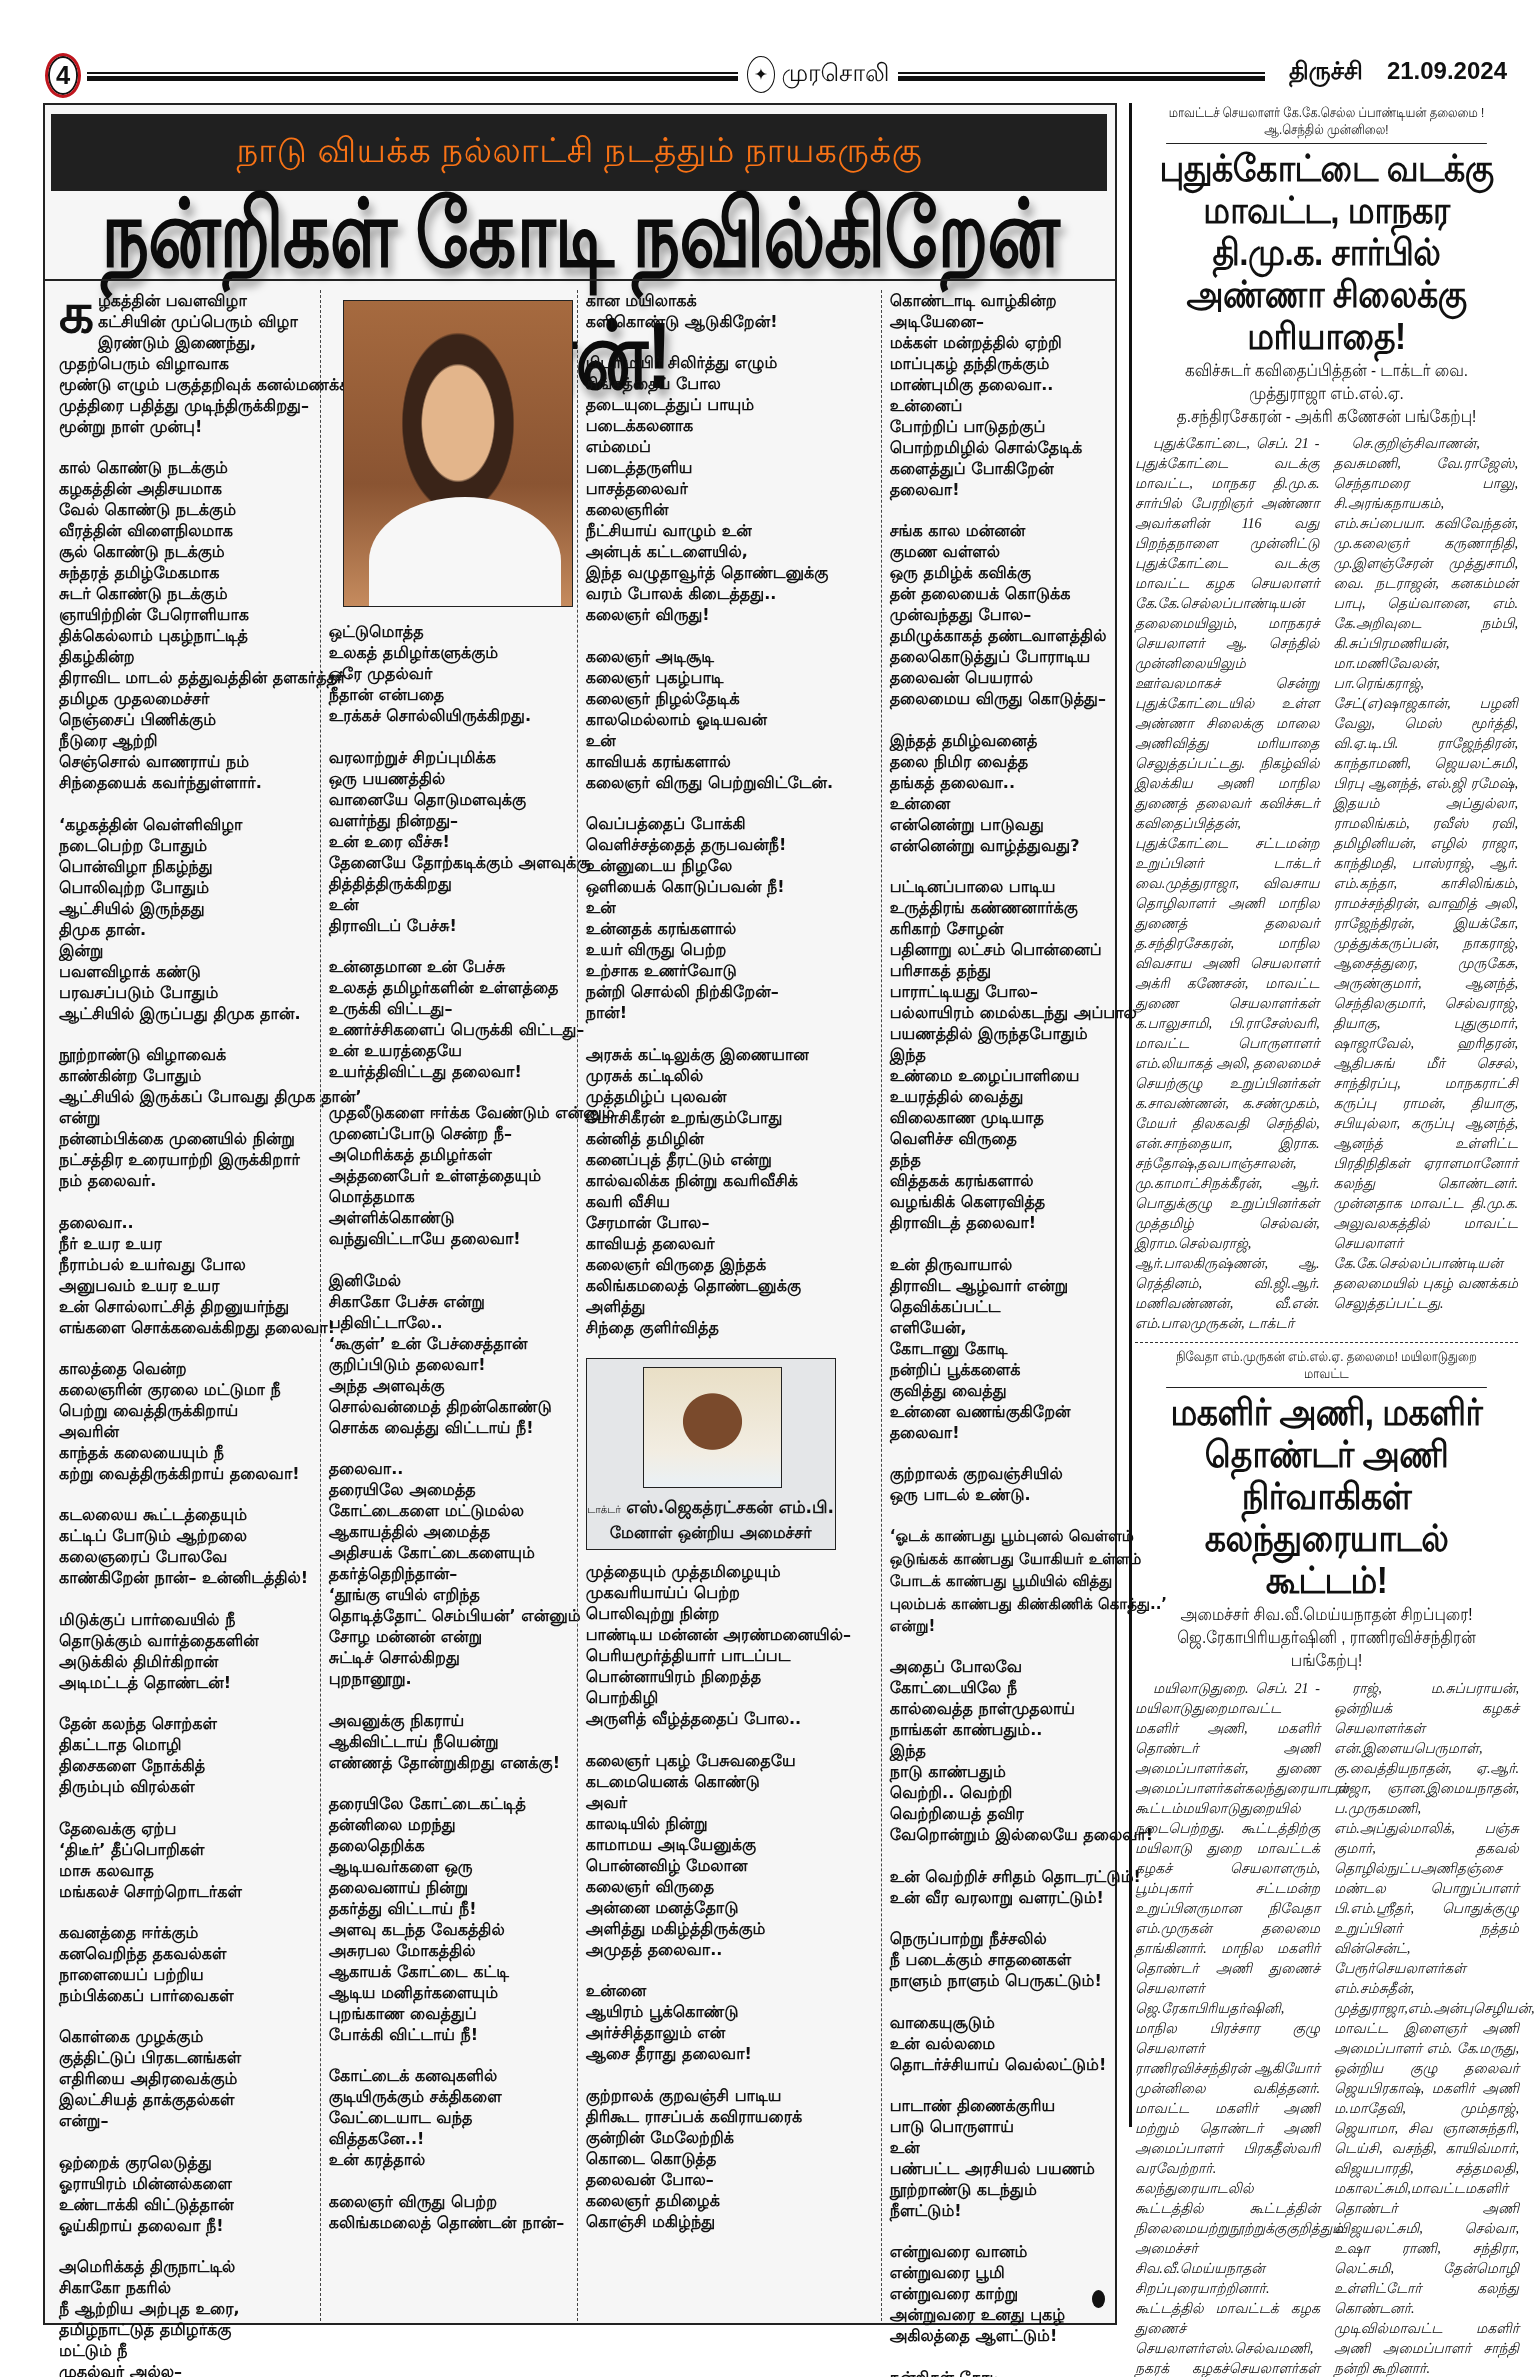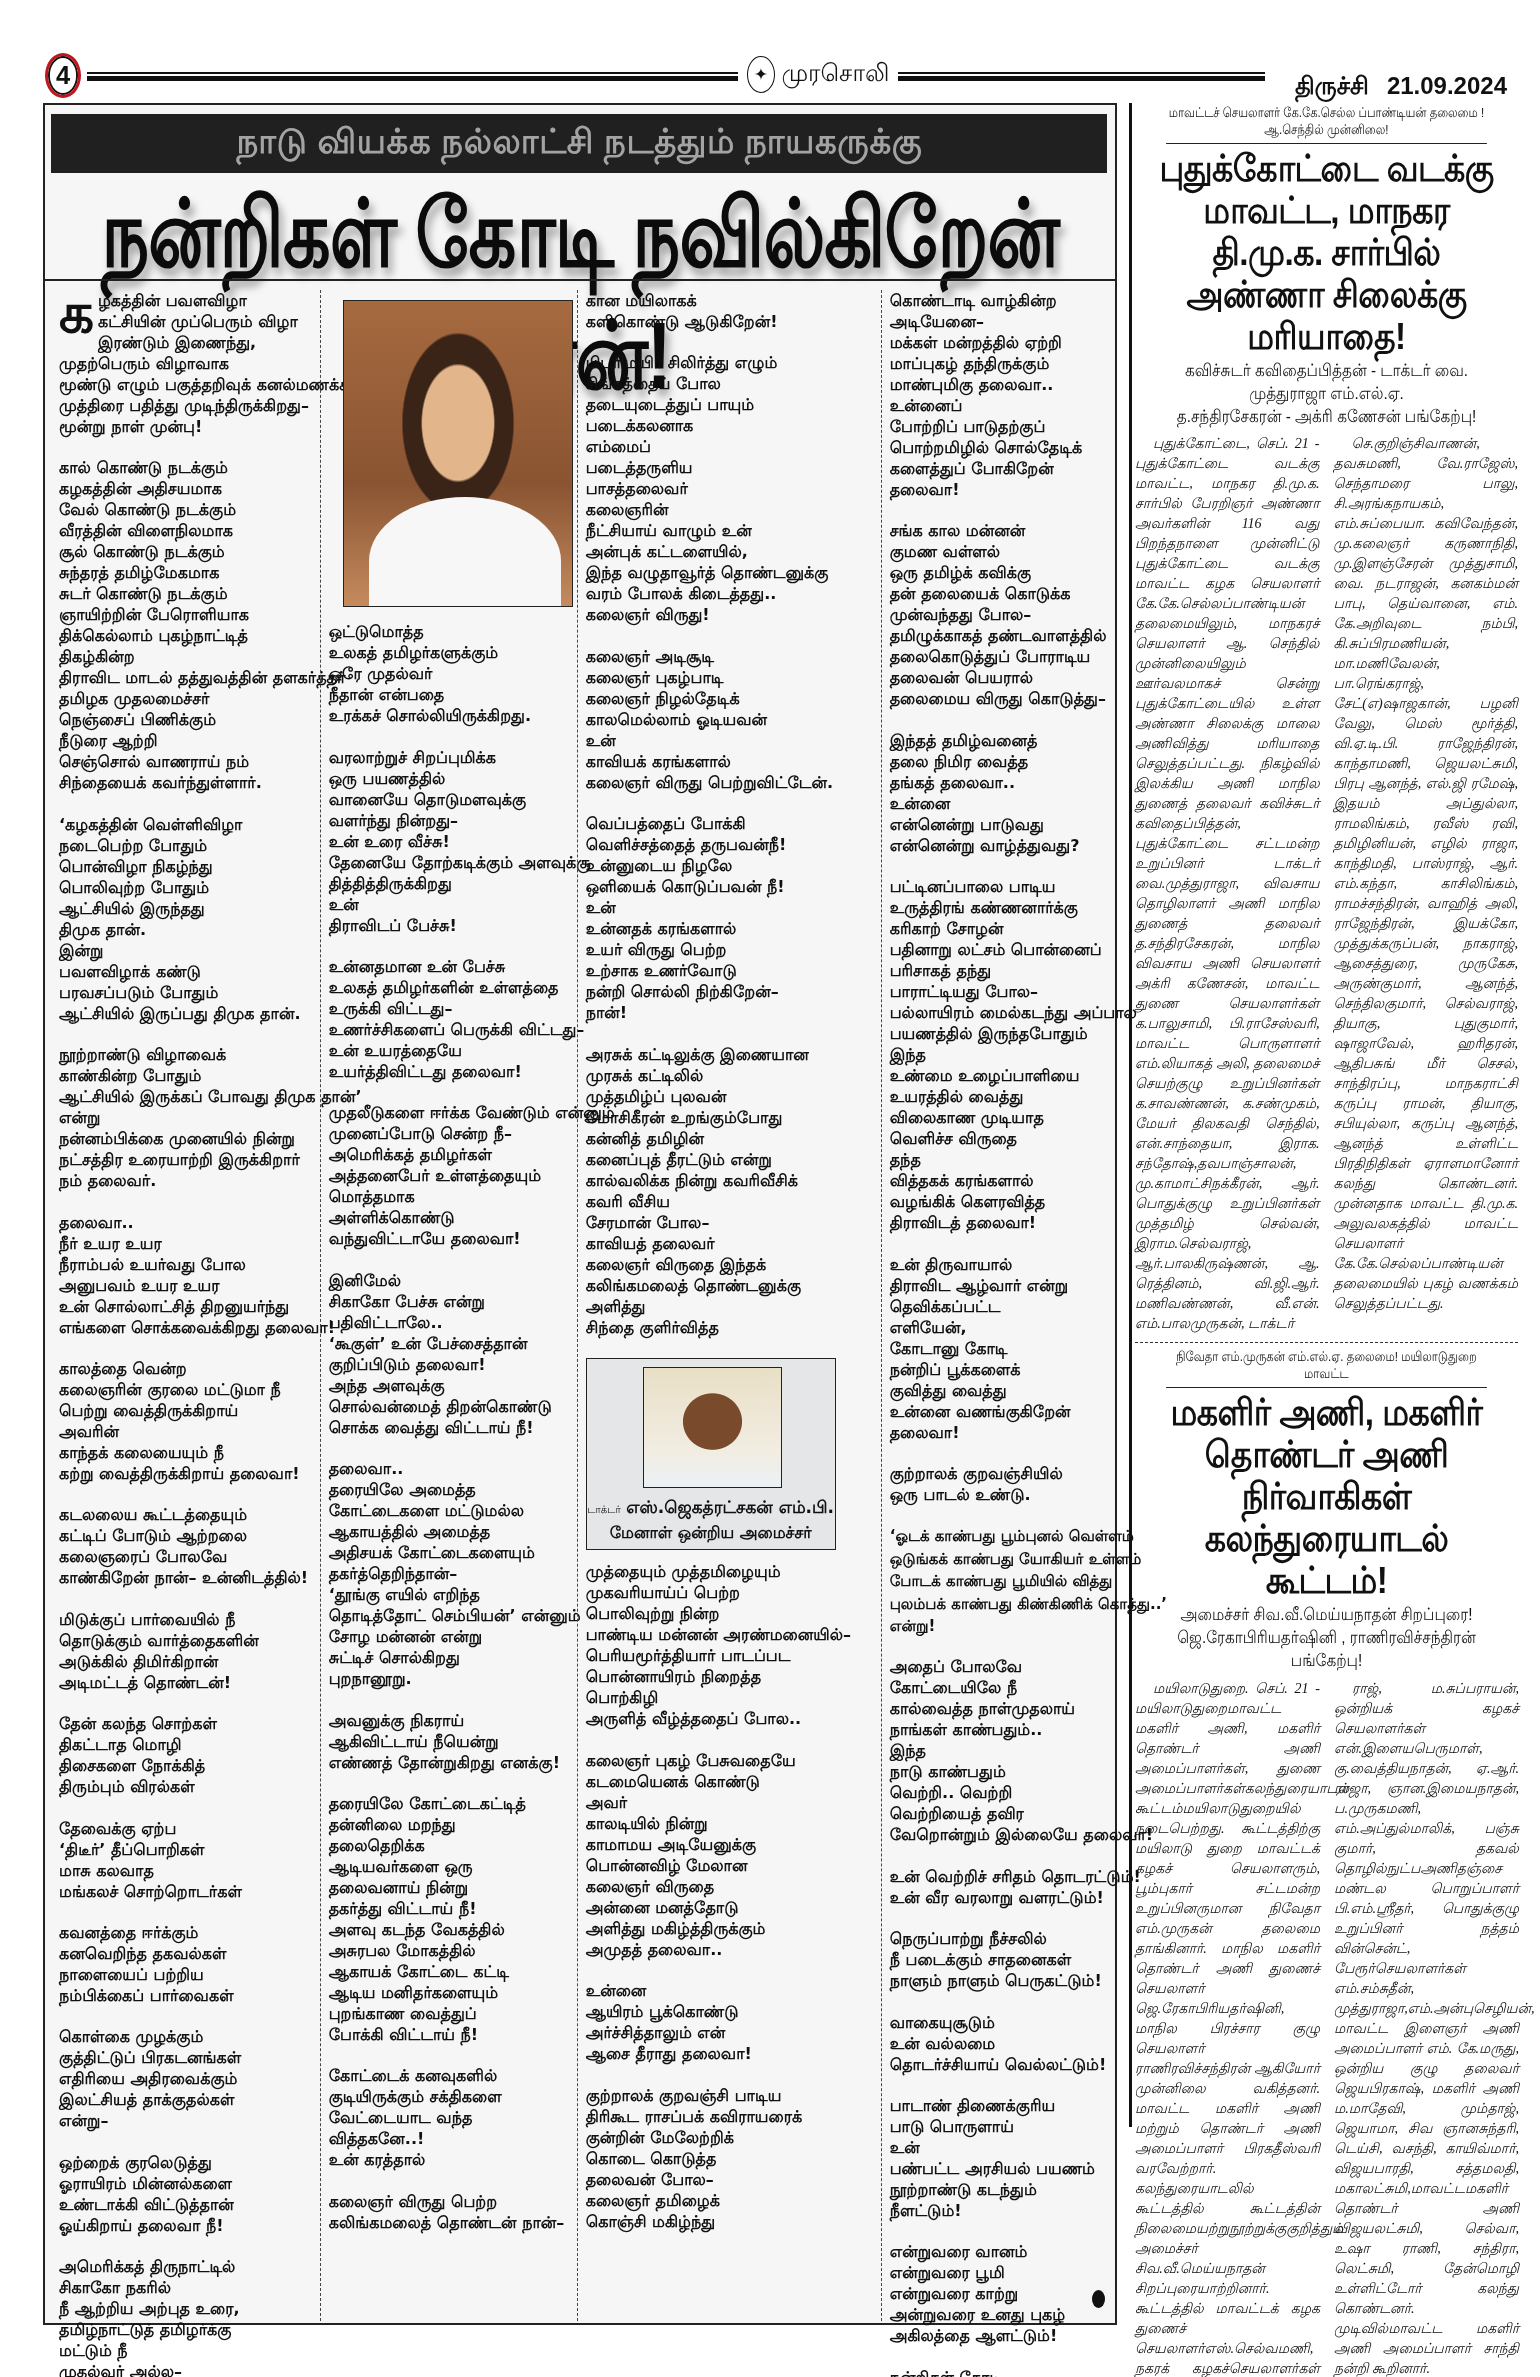--- a/index.html
+++ b/index.html
@@ -11,28 +11,28 @@
   .page-num { position: absolute; left: 0; top: 2.6px; width: 36px; height: 45px; border-radius: 50%;
     border: 3.2px solid #c0161e; background: #fff; box-shadow: 0 0 0 1.9px #111 inset;
     display: flex; align-items: center; justify-content: center;
     font-family: "Liberation Sans", sans-serif; font-weight: bold; font-size: 25.5px; }
   .rule { position: absolute; top: 22px; height: 9px; border-top: 2.6px solid #111; border-bottom: 5.1px solid #111; }
   .rule.r1 { left: 42px; width: 651px; }
   .rule.r2 { left: 853px; width: 367px; }
   .paper-name { position: absolute; left: 702px; top: 6.4px; display: flex; align-items: center; gap: 6.4px;
     font-size: 24px; font-family: "Liberation Sans", sans-serif; }
   .logo-mark { width: 28px; height: 37px; border-radius: 50%; border: 1.9px solid #111; display: flex; align-items: center; justify-content: center; font-size: 16.6px; }
-  .edition { position: absolute; right: 0; top: 22px; font-family: "Liberation Sans", sans-serif; font-weight: bold; font-size: 24px; display: flex; gap: 18px; }
+  .edition { position: absolute; right: 0; top: 7px; font-family: "Liberation Sans", sans-serif; font-weight: bold; font-size: 24px; display: flex; gap: 24px; }
 
   
   .main-box { position: absolute; left: 43px; top: 103px; width: 1074px; height: 2222px;
     border: 2.6px solid #222; background: #f6f6f6; }
-  .kicker-bar { position: absolute; left: 6.4px; top: 9px; width: 1056px; height: 59px; background: #202020;
-    color: #a3a3a3; font-size: 34px; display: flex; align-items: center; justify-content: center;
-    font-family: "Liberation Sans", sans-serif; letter-spacing: 0.6px; font-weight: bold; }
+  .kicker-bar { position: absolute; left: 6.4px; top: 9px; width: 1056px; height: 77px; background: #202020;
+    color: #f97316; font-size: 34px; display: flex; align-items: center; justify-content: center;
+    font-family: "Liberation Sans", sans-serif; letter-spacing: 0.6px; }
   .headline { position: absolute; left: 0; top: 75px; width: 100%; text-align: center;
     font-family: "Liberation Sans", sans-serif; font-weight: bold; font-size: 75px; color: #0b0b0b;
     letter-spacing: -1.3px; text-shadow: 3.8px 6.4px 7.7px rgba(0,0,0,0.35); transform: scaleY(1.25); transform-origin: top center; }
   .headline-rule { position: absolute; left: 0; top: 174px; width: 100%; border-top: 2.6px solid #222; }
 
   .col { position: absolute; top: 185px; height: 2031px; font-family: "DejaVu Sans", sans-serif; font-weight: bold;
     font-size: 16px; line-height: 21px; }
   .col.c1 { left: 14px; width: 255px; }
   .col.c2 { left: 275px; width: 252px; border-left: 1.9px dashed #444; padding-left: 7.7px; }
   .col.c3 { left: 532px; width: 255px; border-left: 1.9px dashed #444; padding-left: 7.7px; }

